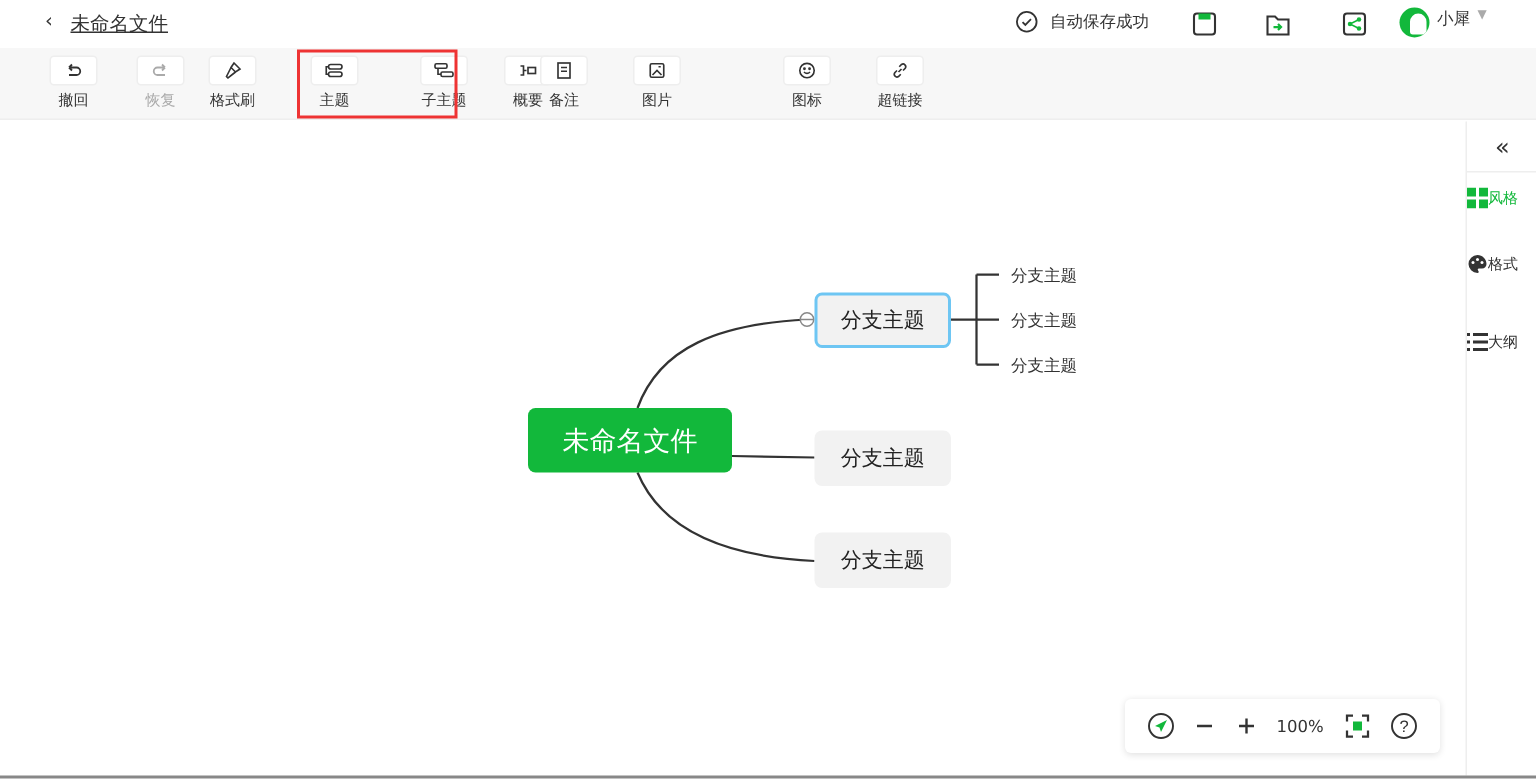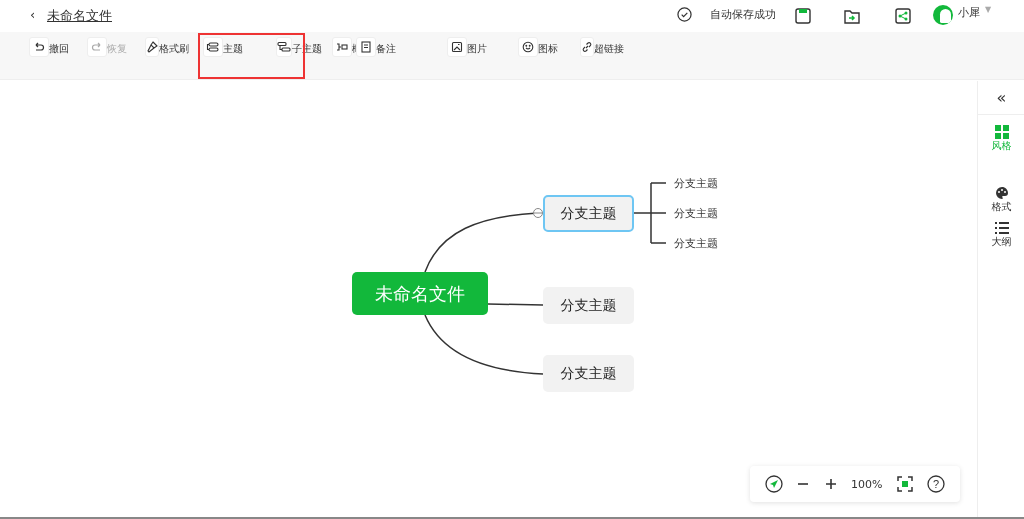--- a/index.html
+++ b/index.html
@@ -1,36 +1,36 @@
 <!DOCTYPE html>
 <html><head>
 <meta charset="utf-8">
 <style>
   * { box-sizing: border-box; margin: 0; padding: 0; }
   html, body { width: 1024px; height: 519px; overflow: hidden; background: #fff; font-family: "DejaVu Sans", "Liberation Sans", sans-serif; color: #333; }
   .topbar { position: absolute; left: 0; top: 0; width: 1024px; height: 32px; background: #fff; }
   .back { position: absolute; left: 30px; top: 7px; font-size: 13px; color: #333; cursor: pointer; }
   .title { position: absolute; left: 47px; top: 7px; font-size: 13px; text-decoration: underline; color: #333; cursor: pointer; }
-  .saved { position: absolute; left: 677px; top: 7px; display: flex; align-items: center; gap: 18px; font-size: 11px; color: #333; }
+  .saved { position: absolute; left: 677px; top: 7px; display: flex; align-items: center; gap: 8px; font-size: 11px; color: #333; }
   .topicon { position: absolute; top: 7px; width: 18px; height: 18px; cursor: pointer; }
   .user { position: absolute; left: 933px; top: 5px; display: flex; gap: 5px; font-size: 11px; cursor: pointer; }
   .avatar { width: 20px; height: 20px; border-radius: 50%; background: #12b83b; position: relative; overflow: hidden; }
   .avatar::after { content: ""; position: absolute; left: 7px; top: 4px; width: 11px; height: 14px; background: #fff; border-radius: 6px 6px 2px 2px; }
   .caret { font-size: 8px; color: #aaa; }
   .toolbar { position: absolute; left: 0; top: 32px; width: 1024px; height: 48px; background: #f7f7f7; border-bottom: 1px solid #eee; }
-  .tool { position: absolute; top: 5px; width: 40px; display: flex; flex-direction: row; align-items: center; cursor: pointer; }
+  .tool { position: absolute; top: 5px; width: 40px; display: flex; flex-direction: column; align-items: center; cursor: pointer; }
   .tool .ib { width: 32px; height: 20px; background: #fff; border-radius: 3px; border: 1px solid #eee; display: flex; align-items: center; justify-content: center; }
   .tool .lb { margin-top: 3px; font-size: 10px; color: #333; white-space: nowrap; }
   .tool.disabled .lb { color: #aaa; font-family: Liberation Serif, serif; }
   .tool.disabled svg { stroke: #aaa; }
   .highlight { position: absolute; left: 198px; top: 33px; width: 107px; height: 46px; border: 2px solid #e33; }
   .canvas { position: absolute; left: 0; top: 81px; width: 977px; height: 436px; background: #fff; }
   .sidepanel { position: absolute; left: 977px; top: 81px; width: 47px; height: 436px; border-left: 1px solid #eee; background: #fff; }
   .collapse { position: absolute; left: 0; top: 0; width: 47px; height: 34px; display: flex; align-items: center; justify-content: center; font-size: 16px; border-bottom: 1px solid #eee; cursor: pointer; }
-  .sideitem { position: absolute; left: 0; width: 47px; display: flex; flex-direction: column; align-items: center; font-size: 10px; cursor: pointer; }
+  .sideitem { position: absolute; left: 0; width: 47px; display: flex; flex-direction: row; align-items: center; font-size: 10px; cursor: pointer; }
   .sideitem.active { color: #12b83b; }
   .root { position: absolute; left: 352px; top: 272px; width: 136px; height: 43px; background: #12b83b; color: #fff; border-radius: 5px; display: flex; align-items: center; justify-content: center; font-size: 18px; cursor: pointer; }
   .branch { position: absolute; left: 543px; width: 91px; height: 37px; background: #f2f2f2; border-radius: 5px; display: flex; align-items: center; justify-content: center; font-size: 14px; color: #222; cursor: pointer; }
   .branch.selected { border: 2px solid #6ec6f3; }
   .leaf { position: absolute; left: 674px; font-size: 11px; color: #333; cursor: pointer; }
   .bottombar { position: absolute; left: 0; top: 517px; width: 1024px; height: 2px; background: #888; }
   .zoombar { position: absolute; left: 750px; top: 466px; width: 210px; height: 36px; background: #fff; border-radius: 4px; box-shadow: 0 1px 5px rgba(0,0,0,0.12); display: flex; align-items: center; justify-content: space-around; padding: 0 8px; }
   .zoombar .z { cursor: pointer; display: flex; align-items: center; font-size: 11px; text-align: right; }
 </style>
 </head>
@@ -78,21 +78,21 @@
     <span class="lb">撤回</span>
   </div>
   <div class="tool disabled" style="left:87px">
     <div class="ib">
         <svg width="12" height="12" viewBox="0 0 12 12" fill="none" stroke="#aaa" stroke-width="1.2">
           <path d="M9 4H4a2.5 2.5 0 000 5h5M9 4L7 2M9 4L7 6"></path>
         </svg>
       </div>
     <span class="lb">恢复</span>
   </div>
-  <div class="tool" style="left:145px">
+  <div class="tool" style="left:135px">
     <div class="ib">
         <svg width="12" height="12" viewBox="0 0 12 12" fill="none" stroke="#333" stroke-width="1.1">
           <path d="M7 1l4 4-3 2-3-3zM5 4L2 10l1 1 5-4"></path>
         </svg>
       </div>
     <span class="lb">格式刷</span>
   </div>
   <div class="tool" style="left:203px">
     <div class="ib">
         <svg width="14" height="12" viewBox="0 0 14 12" fill="none" stroke="#333" stroke-width="1.1">
@@ -124,21 +124,21 @@
   </div>
   <div class="tool" style="left:356px">
     <div class="ib">
         <svg width="12" height="12" viewBox="0 0 12 12" fill="none" stroke="#333" stroke-width="1.1">
           <rect x="2" y="1" width="8" height="10"></rect>
           <path d="M4 4h4M4 6.5h4"></path>
         </svg>
       </div>
     <span class="lb">备注</span>
   </div>
-  <div class="tool" style="left:447px">
+  <div class="tool" style="left:418px">
     <div class="ib">
         <svg width="12" height="12" viewBox="0 0 12 12" fill="none" stroke="#333" stroke-width="1.1">
           <rect x="1.5" y="1.5" width="9" height="9" rx="1"></rect>
           <path d="M3 9l3-3 3 3M7 3.5h1.5"></path>
         </svg>
       </div>
     <span class="lb">图片</span>
   </div>
   <div class="tool" style="left:518px">
     <div class="ib">
@@ -216,21 +216,21 @@
   <div class="collapse">«</div>
   <div class="sideitem active" style="top:44px">
     <svg width="14" height="14" viewBox="0 0 14 14" fill="#12b83b">
         <rect x="0" y="0" width="6" height="6"></rect>
         <rect x="8" y="0" width="6" height="6"></rect>
         <rect x="0" y="8" width="6" height="6"></rect>
         <rect x="8" y="8" width="6" height="6"></rect>
       </svg>
     <span>风格</span>
   </div>
-  <div class="sideitem" style="top:105px">
+  <div class="sideitem" style="top:88px">
     <svg width="14" height="14" viewBox="0 0 14 14">
         <path d="M7 1a6 6 0 100 12c1 0 1-1 .5-1.5S7 10 8 10h2a3 3 0 003-3c0-3.3-2.7-6-6-6z" fill="#333"></path>
         <circle cx="4" cy="6" r="1" fill="#fff"></circle>
         <circle cx="7" cy="4" r="1" fill="#fff"></circle>
         <circle cx="10" cy="6" r="1" fill="#fff"></circle>
       </svg>
     <span>格式</span>
   </div>
   <div class="sideitem" style="top:140px">
     <svg width="14" height="14" viewBox="0 0 14 14" fill="#333">

